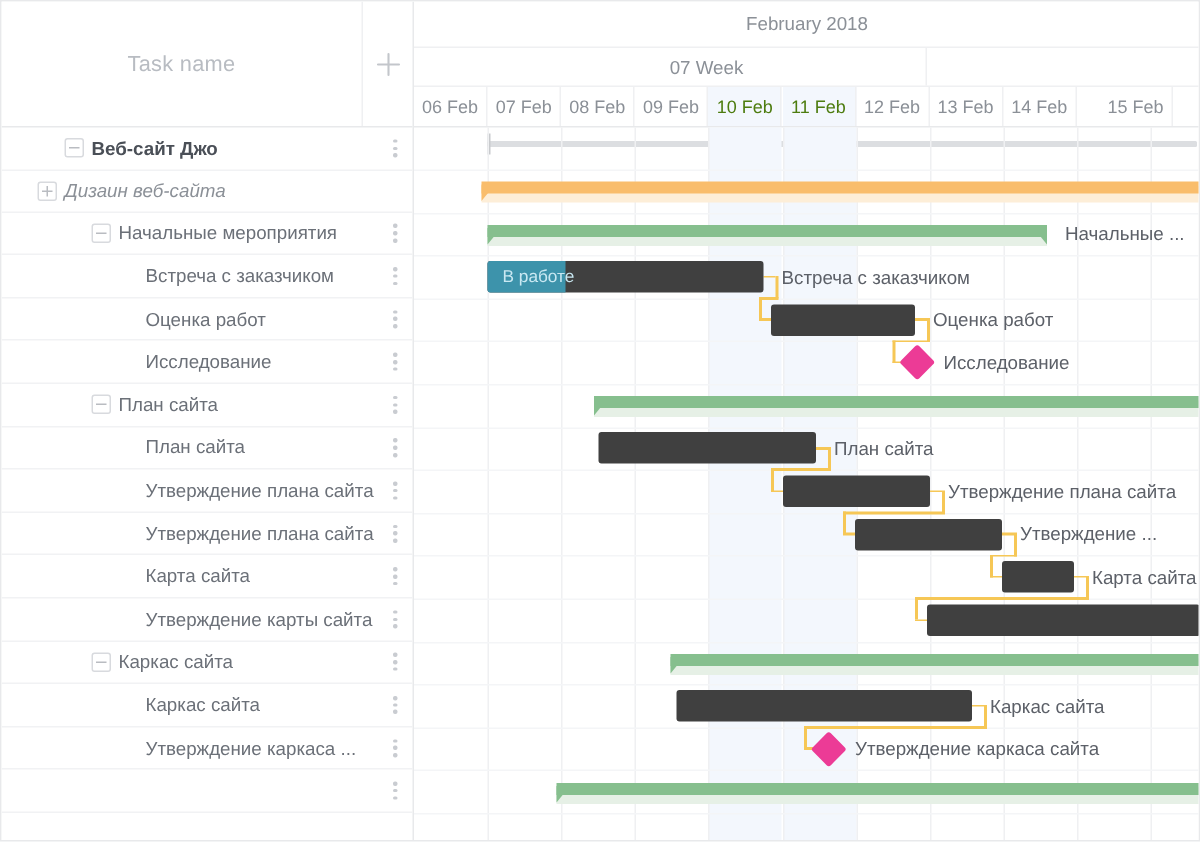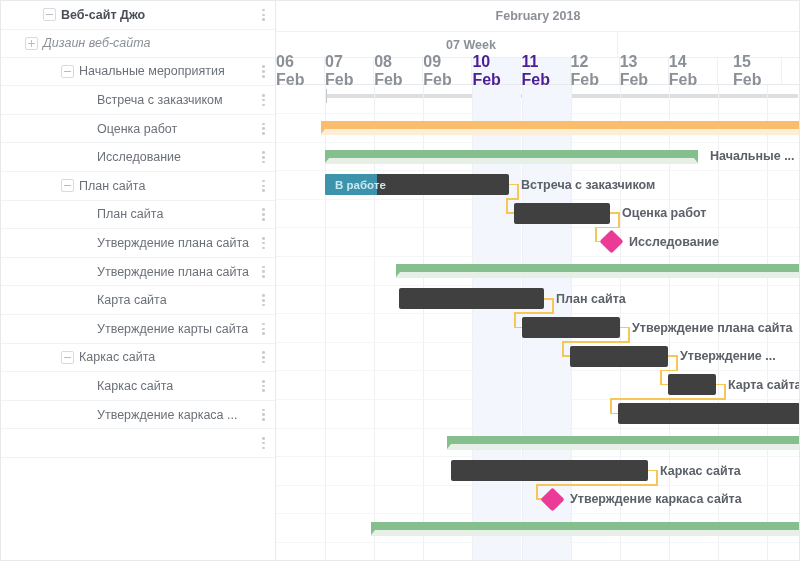--- a/index.html
+++ b/index.html
@@ -38,39 +38,39 @@
   .tname.root{font-style:italic;color:#8b9097;}
   .tname.bold{font-weight:bold;color:#4a4f57;}
   .dots{position:absolute;right:10px;top:50%;transform:translateY(-50%);
         width:3px;cursor:pointer;}
   .dots i{display:block;width:2.6px;height:2.6px;background:#c9ccd1;
         border-radius:50%;margin-bottom:2.2px;}
   .dots i:last-child{margin-bottom:0;}
 
   
   #tl{position:absolute;left:275px;top:0;width:524px;height:559px;
-      background:#fff;overflow:hidden;font-weight:bold;}
+      background:#fff;overflow:hidden;}
   #tl-head{position:relative;height:84px;box-sizing:border-box;
            border-bottom:1px solid #e8e9eb;}
   #month-row{position:relative;height:31px;box-sizing:border-box;
            border-bottom:1px solid #eff0f2;
            display:flex;align-items:center;justify-content:center;
            color:#8b9097;font-size:12.5px;}
   #week-row{position:relative;height:26px;box-sizing:border-box;
            border-bottom:1px solid #eff0f2;}
   .wcell{position:absolute;top:0;height:100%;box-sizing:border-box;
            border-right:1px solid #eff0f2;
            display:flex;align-items:center;justify-content:center;
            color:#8b9097;font-size:12.5px;}
   #day-row{position:relative;height:26px;}
   .dcell{position:absolute;top:0;height:100%;box-sizing:border-box;
            border-right:1px solid #eff0f2;
            display:flex;align-items:center;justify-content:center;
-           color:#8b9097;font-size:16px;}
-  .dcell.we{color:#4c1d95;background:#f3f7fd;}
+           color:#8b9097;font-size:12px;}
+  .dcell.we{color:#4d7c0f;background:#f3f7fd;}
 
   #tl-body{position:absolute;left:0;top:84px;width:524px;height:475px;}
   .vline{position:absolute;top:0;bottom:0;width:1px;background:#eff0f2;}
   .weband{position:absolute;top:0;bottom:0;background:#f3f7fd;}
   .hrow{position:absolute;left:0;right:0;height:1px;background:#f4f5f7;}
 
   
   #timemark{position:absolute;left:49px;top:9px;width:473px;height:4px;
         background:#dcdee1;border-radius:1px;}
   #timemark:before{content:"";position:absolute;left:0;top:-5px;
@@ -113,20 +113,28 @@
   .lkh{height:1.6px;}
   .lkv{width:1.6px;}
 </style>
 </head>
 <body>
 
 <div id="app">
 
   <div id="grid">
 
+    <div id="grid-head">
+      <div id="grid-head-title">Task name</div>
+      <div id="add-btn">
+        <svg width="18" height="18" viewBox="0 0 18 18">
+          <path d="M9 2 L9 16 M2 9 L16 9" stroke="#c3c6cb" stroke-width="1.4" fill="none" stroke-linecap="round"></path>
+        </svg>
+      </div>
+    </div>
 
     <div id="grid-rows">
         <div class="grow h29">
           <div class="tw">
             <div class="toggler" style="left: 42px; top: 50%; margin-top: -6.5px;"></div>
             <div class="tname bold" style="left: 60px;">Веб-сайт Джо</div>
           </div>
           <div class="dots">
             <i></i>
             <i></i>

